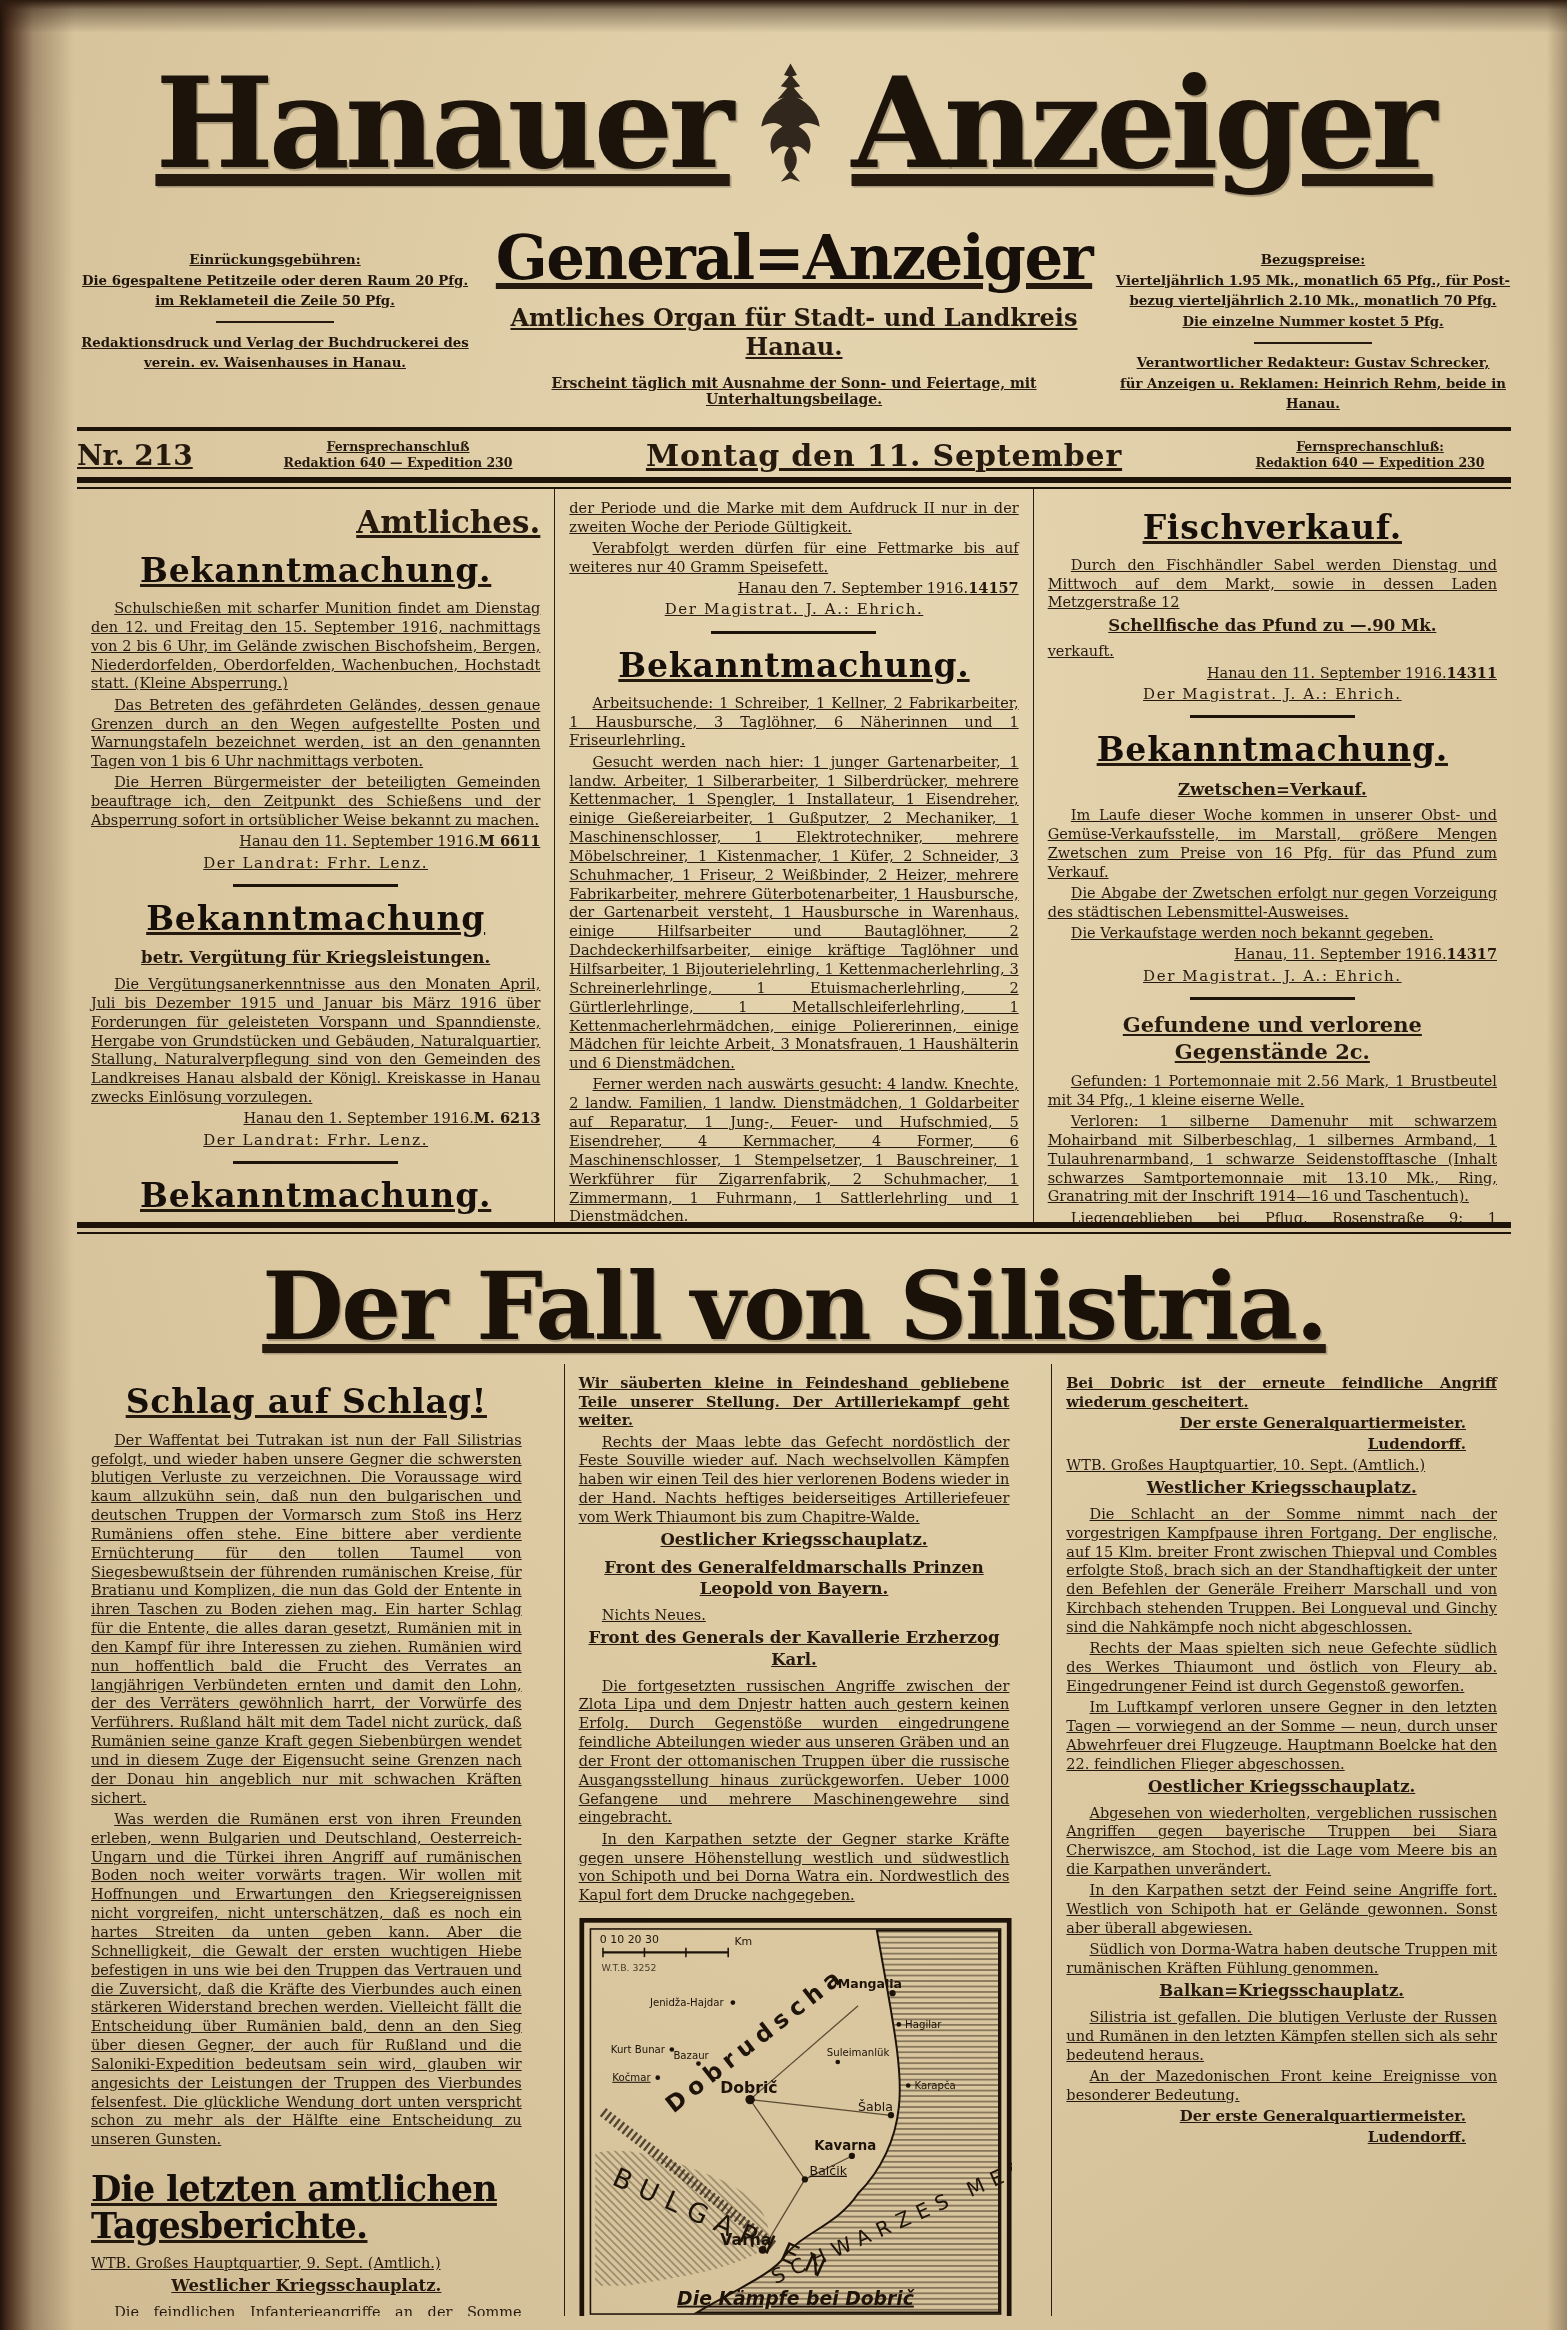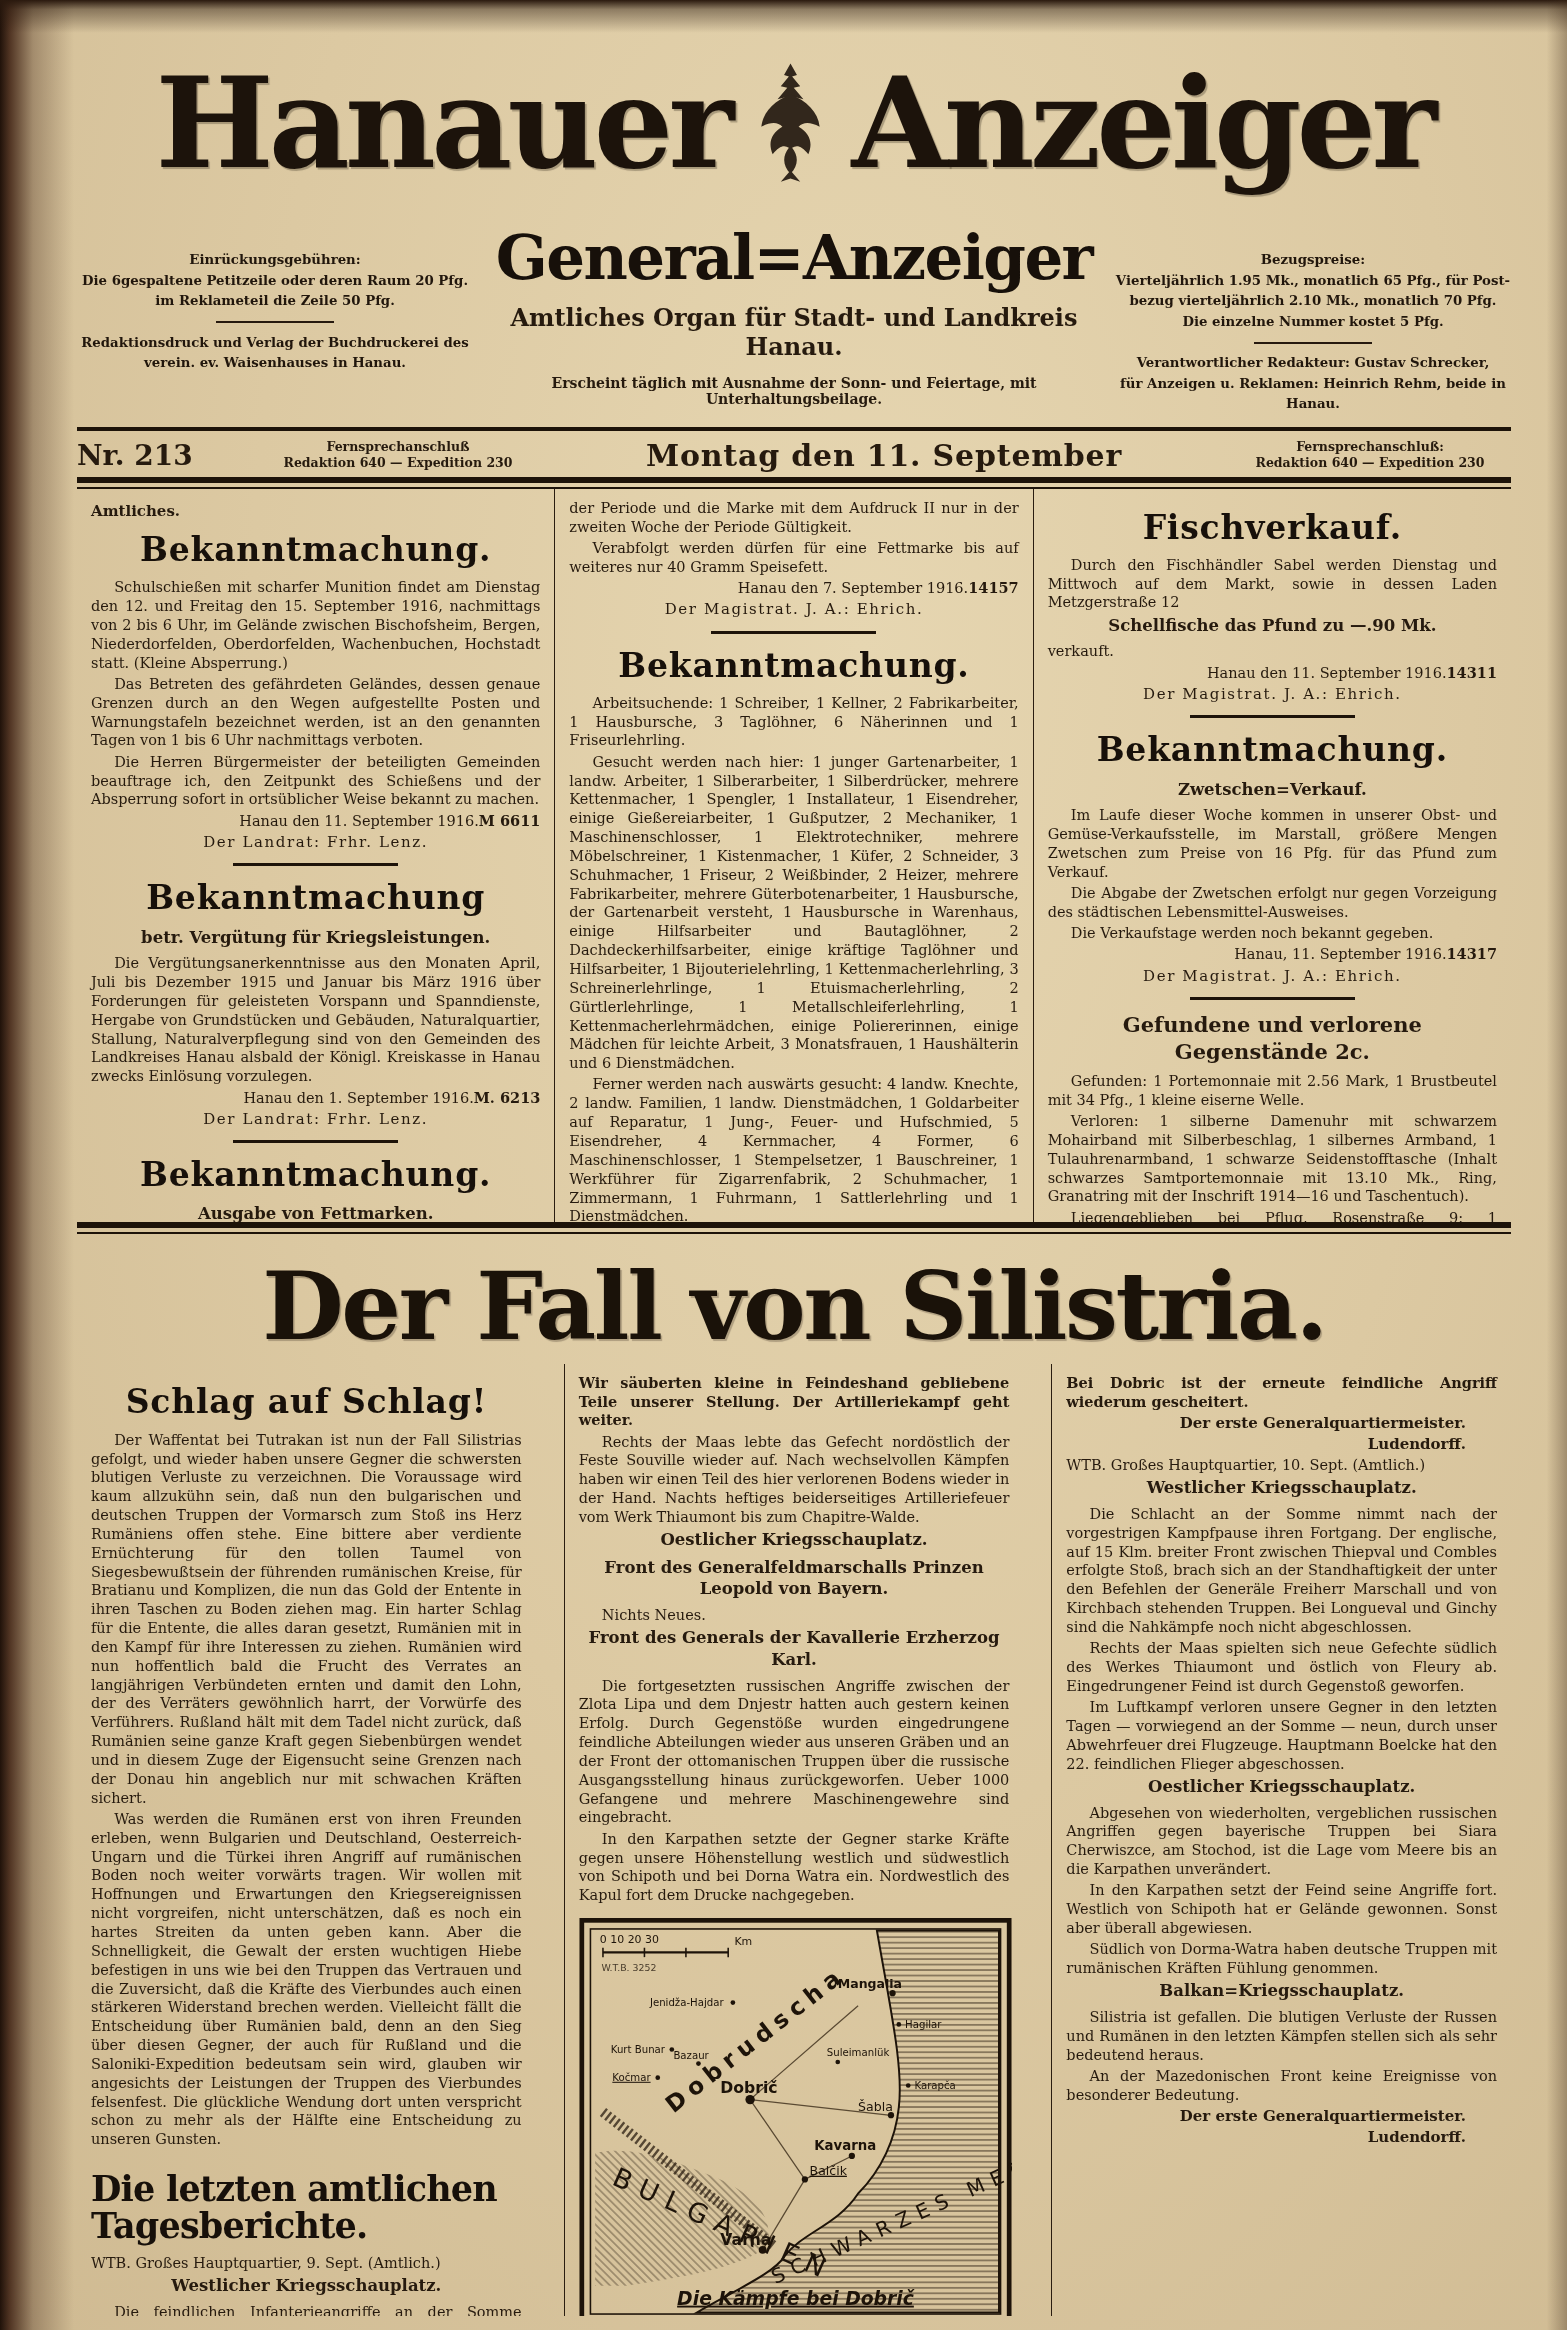--- a/index.html
+++ b/index.html
@@ -9,21 +9,21 @@
       radial-gradient(ellipse at 55% 28%, #e6d6b1 0%, #dcc9a2 50%, #cfba92 100%);
     font-family:"DejaVu Serif","Liberation Serif",serif;
     color:#261a0e;
   }
   .edge-left{position:absolute;left:0;top:0;bottom:0;width:74px;z-index:5;pointer-events:none;
     background:linear-gradient(to right,#20120a 0,#4f3322 9.4px,rgba(79,51,34,.38) 33px,rgba(0,0,0,0) 74px);}
   .edge-top{position:absolute;top:0;left:0;right:0;height:33px;z-index:5;pointer-events:none;
     background:linear-gradient(to bottom,#2a190e 0,rgba(42,25,14,.45) 9.4px,rgba(0,0,0,0) 33px);}
   .edge-right{position:absolute;right:0;top:0;bottom:0;width:20.4px;z-index:5;pointer-events:none;
     background:linear-gradient(to left,rgba(60,40,24,.35) 0,rgba(0,0,0,0) 20.4px);}
-  .content{position:absolute;left:77px;right:56px;top:0;}
+  .content{position:absolute;left:77px;right:56px;top:0;text-decoration:underline;}
 
   
   .title-row{display:flex;justify-content:center;align-items:center;gap:20.4px;margin-top:41px;height:165px;}
   .mast-title{font-size:125px;font-weight:bold;letter-spacing:-4.7px;line-height:1;
     color:#1c130b;text-shadow:1.6px 1.6px 0.8px rgba(30,20,10,.28);}
   .eagle{width:81px;height:133px;flex:0 0 auto;opacity:.92;}
 
   .info-row{display:flex;margin-top:20.4px;align-items:flex-start;}
   .info-box{width:396px;font-size:13.3px;font-weight:bold;text-align:center;line-height:1.55;padding-top:23.5px;color:#21160c;}
   .info-center{flex:1;text-align:center;}
@@ -44,21 +44,21 @@
   .cols{display:flex;}
   .col{flex:1;padding:9.4px 14px 0;overflow:hidden;min-width:0;}
   .col+.col{border-left:1.6px solid #2a1d10;}
   .top-cols{height:733px;}
   .bottom-cols{height:952px;gap:28px;}
 
   .col p{margin:0 0 2.4px;font-size:14.5px;line-height:1.3;}
   p.p{text-indent:1.6em;text-align:justify;}
   p.p0{text-align:justify;}
   p.pbold{font-weight:bold;text-align:justify;}
-  p.h1{text-align:left;font-weight:bold;font-size:15px;margin:3.1px 0 1.6px;}
+  p.h1{text-align:right;font-weight:bold;font-size:31px;margin:3.1px 0 1.6px;}
   p.h2{text-align:center;font-weight:bold;font-size:33px;margin:7.8px 0 6.3px;letter-spacing:0.8px;color:#17100a;}
   p.h3{text-align:center;font-weight:bold;font-size:21px;margin:9.4px 0 6.3px;}
   p.sub{text-align:center;font-weight:bold;font-size:16.5px;margin:1.6px 0 6.3px;}
   p.hbig{font-weight:bold;font-size:35px;margin:22px 0 9.4px;letter-spacing:-0.8px;line-height:1.05;color:#17100a;}
   p.sig{text-align:center;font-size:15px;margin:1.6px 0 4.7px;letter-spacing:1.6px;}
   p.sigr{text-align:right;font-weight:bold;font-size:15px;margin:1.6px 31px 1.6px 0;}
   p.dl{display:flex;justify-content:flex-end;}
   .dll{padding-left:1.6em;}
   .dlr{font-weight:bold;}
   div.rule{width:165px;margin:11px auto;border-top:3.1px solid #1d1309;}

